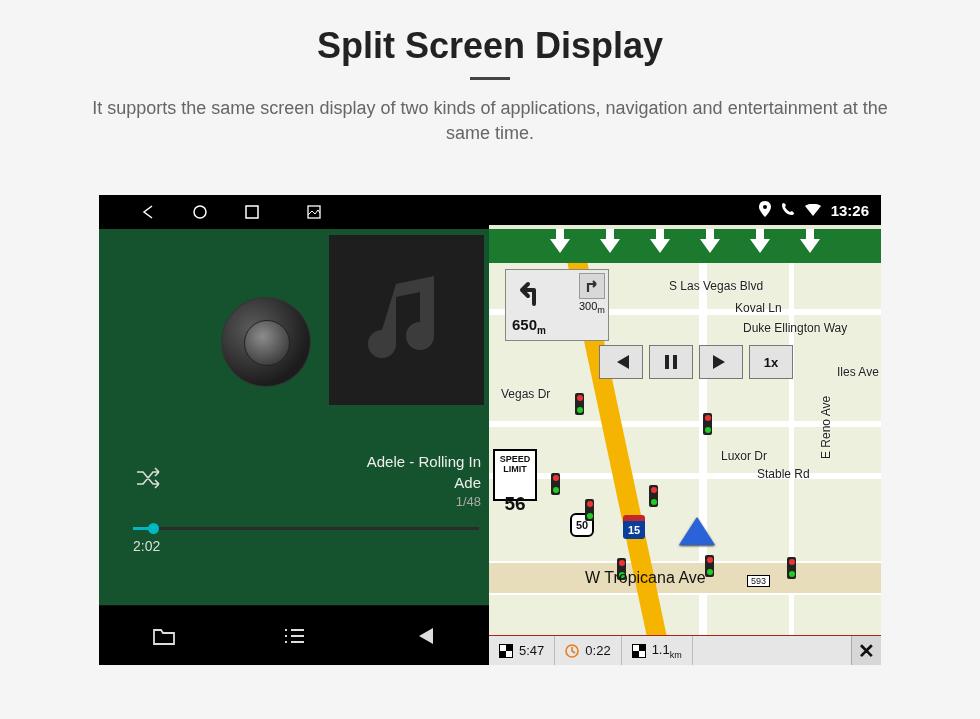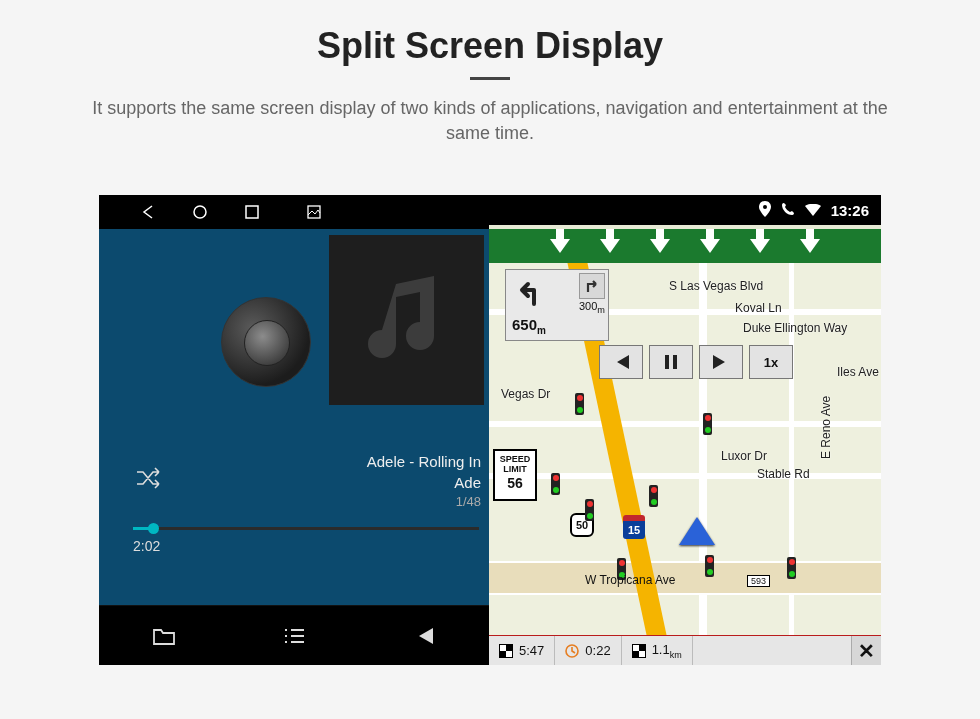--- a/index.html
+++ b/index.html
@@ -42,21 +42,21 @@
     width: 782px;
     height: 470px;
     background: #000;
     display: flex;
   }
 
   
   .music-pane {
     width: 390px;
     height: 100%;
-    background: #0c4a6e;
+    background: #14532d;
     position: relative;
     color: #ddd;
   }
   .status-l {
     height: 34px;
     width: 100%;
     display: flex;
     align-items: center;
     gap: 34px;
     padding-left: 40px;
@@ -193,21 +193,21 @@
     display:flex; align-items:center; justify-content:center;
     font-weight:700; font-size:13px;
   }
   .speed-sign {
     position:absolute; left:4px; top:186px;
     width:44px; height:52px;
     background:#fff; border:2px solid #000;
     text-align:center;
     font-size:9px; font-weight:700; padding-top:3px;
   }
-  .speed-sign .val { font-size:14px; margin-top:1px; }
+  .speed-sign .val { font-size:19px; margin-top:19px; }
 
   .i15-shield { position:absolute; left:134px; top:252px; width:22px; height:24px; background:#0a3e9a; border-radius:3px; color:#fff; font-size:11px; font-weight:700; display:flex; align-items:center; justify-content:center; border-top:6px solid #c1272d; }
   .route-shield { position:absolute; left:44px; top:250px; width:24px; height:24px; background:#fff; border:2px solid #000; border-radius:6px; font-size:11px; font-weight:700; display:flex; align-items:center; justify-content:center;margin-left:37px; }
   .exit-sign { position:absolute; font-size:9px; padding:0 3px; background:#fff; border:1px solid #000; }
 
   .car-cursor {
     position:absolute; left:190px; top:254px;
     width:0; height:0;
     border-left:18px solid transparent;
     border-right:18px solid transparent;
@@ -215,21 +215,21 @@
     filter: drop-shadow(0 1px 1px #333);
   }
 
   
   .tl { position:absolute; width:9px; height:22px; background:#222; border-radius:2px; }
   .tl::before { content:""; position:absolute; left:1.5px; top:2px; width:6px; height:6px; border-radius:50%; background:#e33; }
   .tl::after  { content:""; position:absolute; left:1.5px; bottom:2px; width:6px; height:6px; border-radius:50%; background:#2c2; }
 
   .tropicana-label {
     position:absolute; left:96px; bottom:48px;
-    font-size:12px; color:#111; font-weight:500;
+    font-size:16px; color:#111; font-weight:500;
   }
 
   .nav-footer {
     position:absolute; bottom:0; left:0; right:0;
     height:30px; background:#e6e6e6; border-top:1px solid #b91c1c;
     display:flex; align-items:center;
     font-size:13px; color:#111;
   }
   .nf-cell { display:flex; align-items:center; gap:6px; padding:0 10px; border-right:1px solid #bbb; height:100%; }
   .nf-flag { width:14px; height:14px; background:repeating-conic-gradient(#000 0 25%, #fff 0 50%); border:1px solid #000; }

